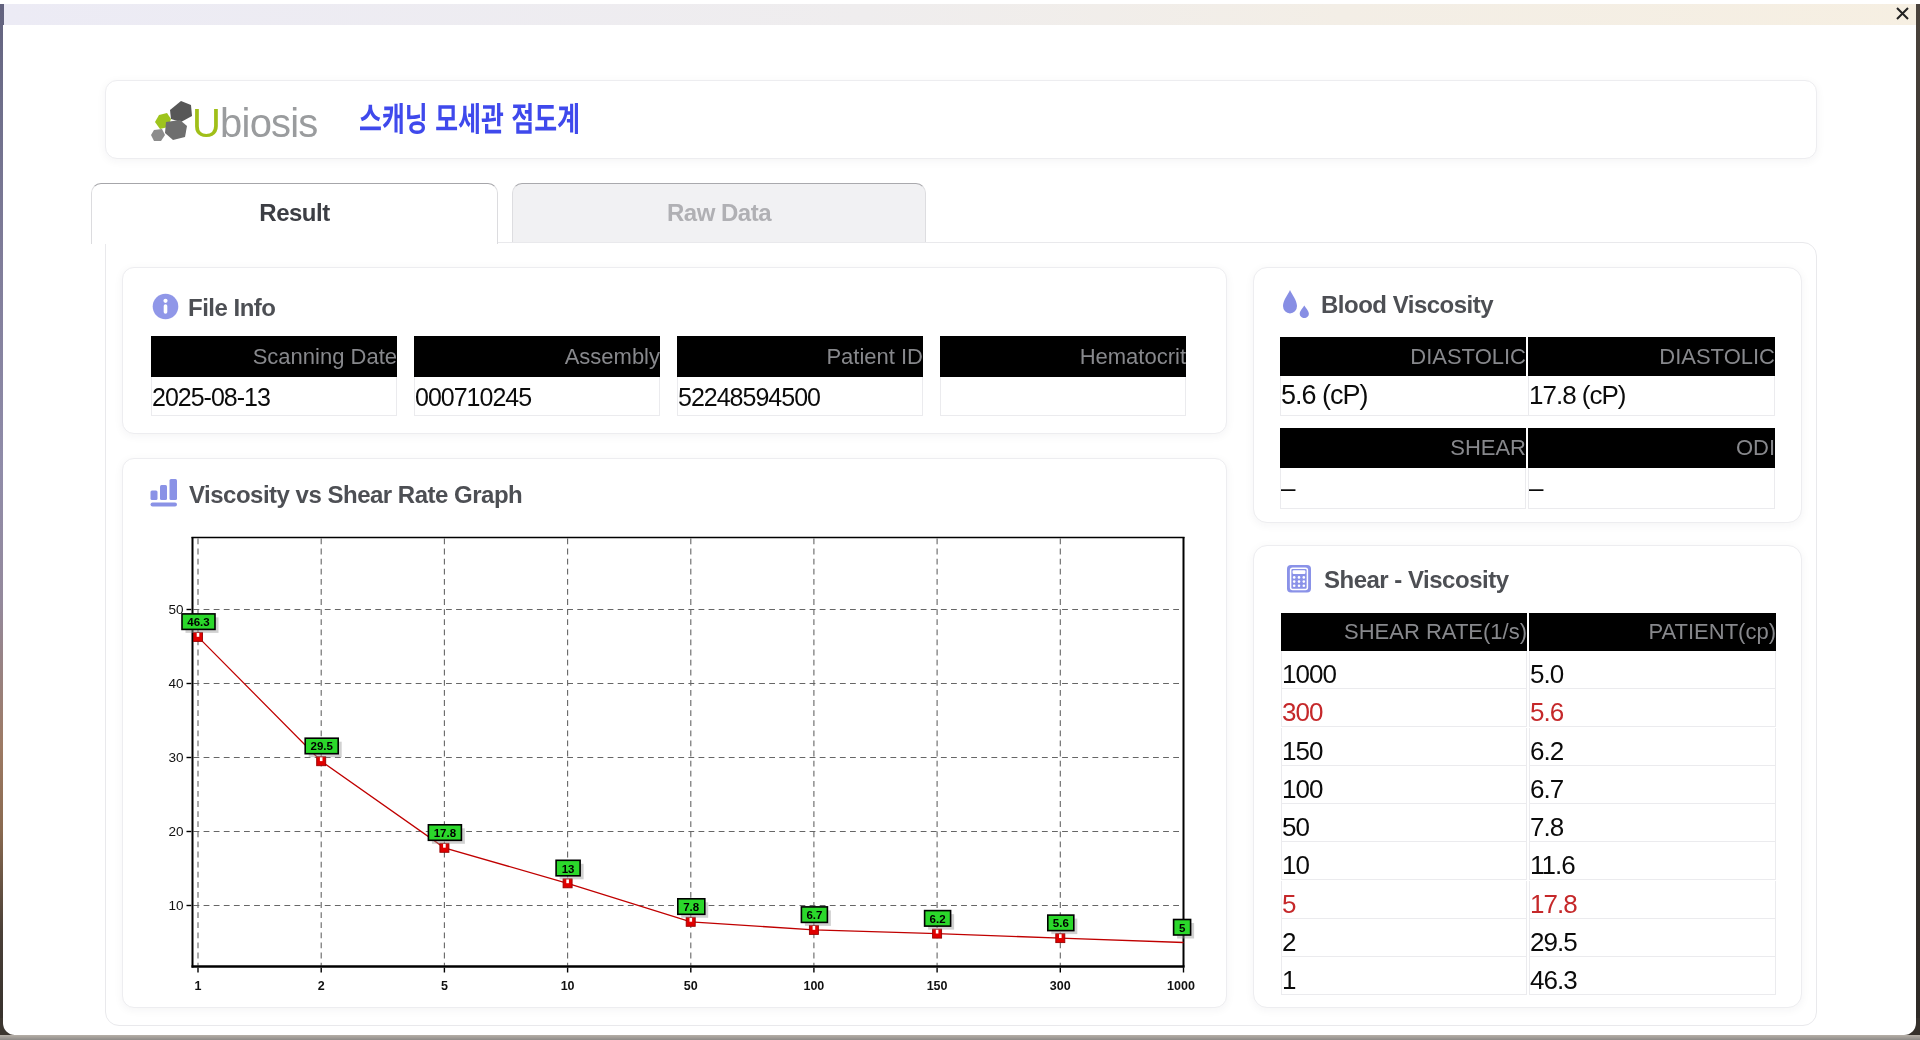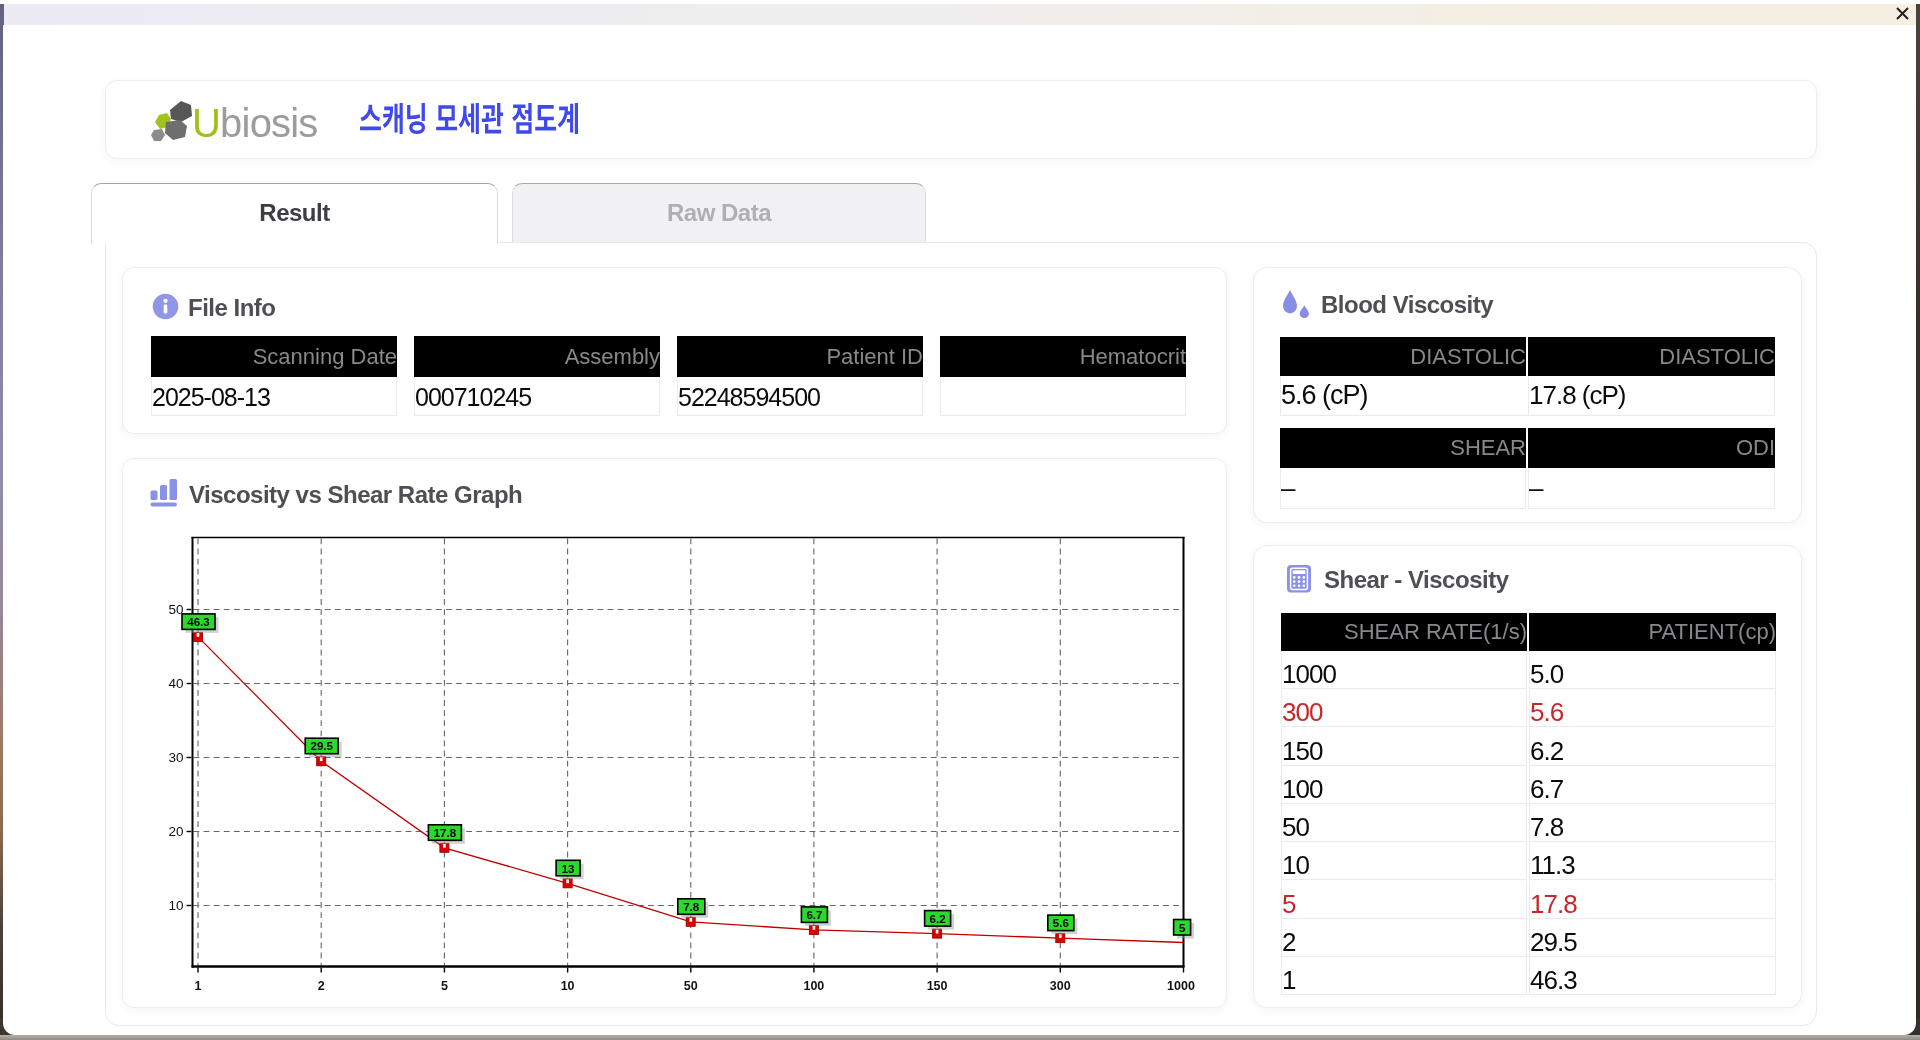--- a/index.html
+++ b/index.html
@@ -230,19 +230,19 @@
 <div class="vcell" style="left:1529px;top:651px;width:247px;height:38px;line-height:36px;padding-top:5px;font-size:26px">5.0</div>
 <div class="vcell red" style="left:1281px;top:689px;width:246px;height:38px;line-height:36px;padding-top:5px;font-size:26px">300</div>
 <div class="vcell red" style="left:1529px;top:689px;width:247px;height:38px;line-height:36px;padding-top:5px;font-size:26px">5.6</div>
 <div class="vcell" style="left:1281px;top:728px;width:246px;height:38px;line-height:36px;padding-top:5px;font-size:26px">150</div>
 <div class="vcell" style="left:1529px;top:728px;width:247px;height:38px;line-height:36px;padding-top:5px;font-size:26px">6.2</div>
 <div class="vcell" style="left:1281px;top:766px;width:246px;height:38px;line-height:36px;padding-top:5px;font-size:26px">100</div>
 <div class="vcell" style="left:1529px;top:766px;width:247px;height:38px;line-height:36px;padding-top:5px;font-size:26px">6.7</div>
 <div class="vcell" style="left:1281px;top:804px;width:246px;height:38px;line-height:36px;padding-top:5px;font-size:26px">50</div>
 <div class="vcell" style="left:1529px;top:804px;width:247px;height:38px;line-height:36px;padding-top:5px;font-size:26px">7.8</div>
 <div class="vcell" style="left:1281px;top:842px;width:246px;height:38px;line-height:36px;padding-top:5px;font-size:26px">10</div>
-<div class="vcell" style="left:1529px;top:842px;width:247px;height:38px;line-height:36px;padding-top:5px;font-size:26px">11.3</div>
+<div class="vcell" style="left:1529px;top:842px;width:247px;height:38px;line-height:36px;padding-top:5px;font-size:26px">11.6</div>
 <div class="vcell red" style="left:1281px;top:881px;width:246px;height:38px;line-height:36px;padding-top:5px;font-size:26px">5</div>
 <div class="vcell red" style="left:1529px;top:881px;width:247px;height:38px;line-height:36px;padding-top:5px;font-size:26px">17.8</div>
 <div class="vcell" style="left:1281px;top:919px;width:246px;height:38px;line-height:36px;padding-top:5px;font-size:26px">2</div>
 <div class="vcell" style="left:1529px;top:919px;width:247px;height:38px;line-height:36px;padding-top:5px;font-size:26px">29.5</div>
 <div class="vcell" style="left:1281px;top:957px;width:246px;height:38px;line-height:36px;padding-top:5px;font-size:26px">1</div>
 <div class="vcell" style="left:1529px;top:957px;width:247px;height:38px;line-height:36px;padding-top:5px;font-size:26px">46.3</div>
 
 </body></html>

